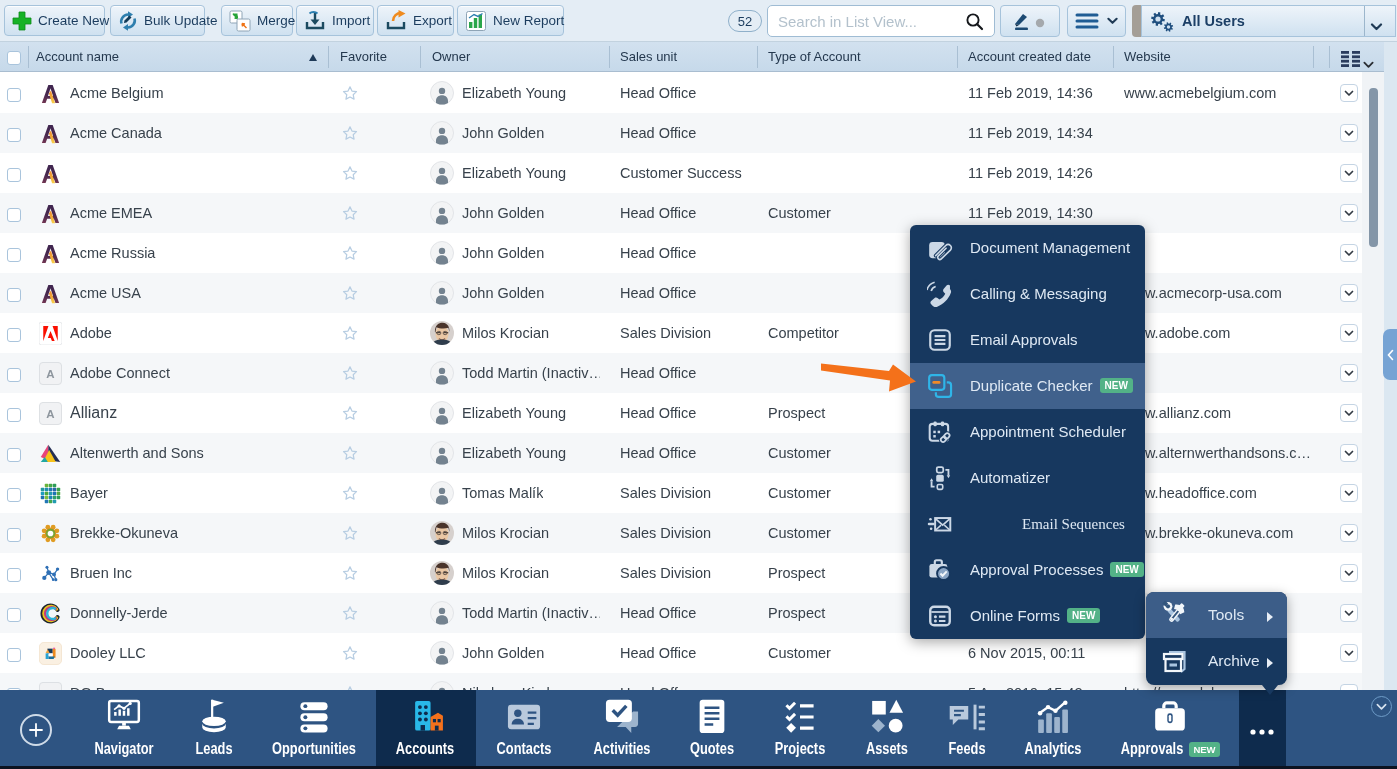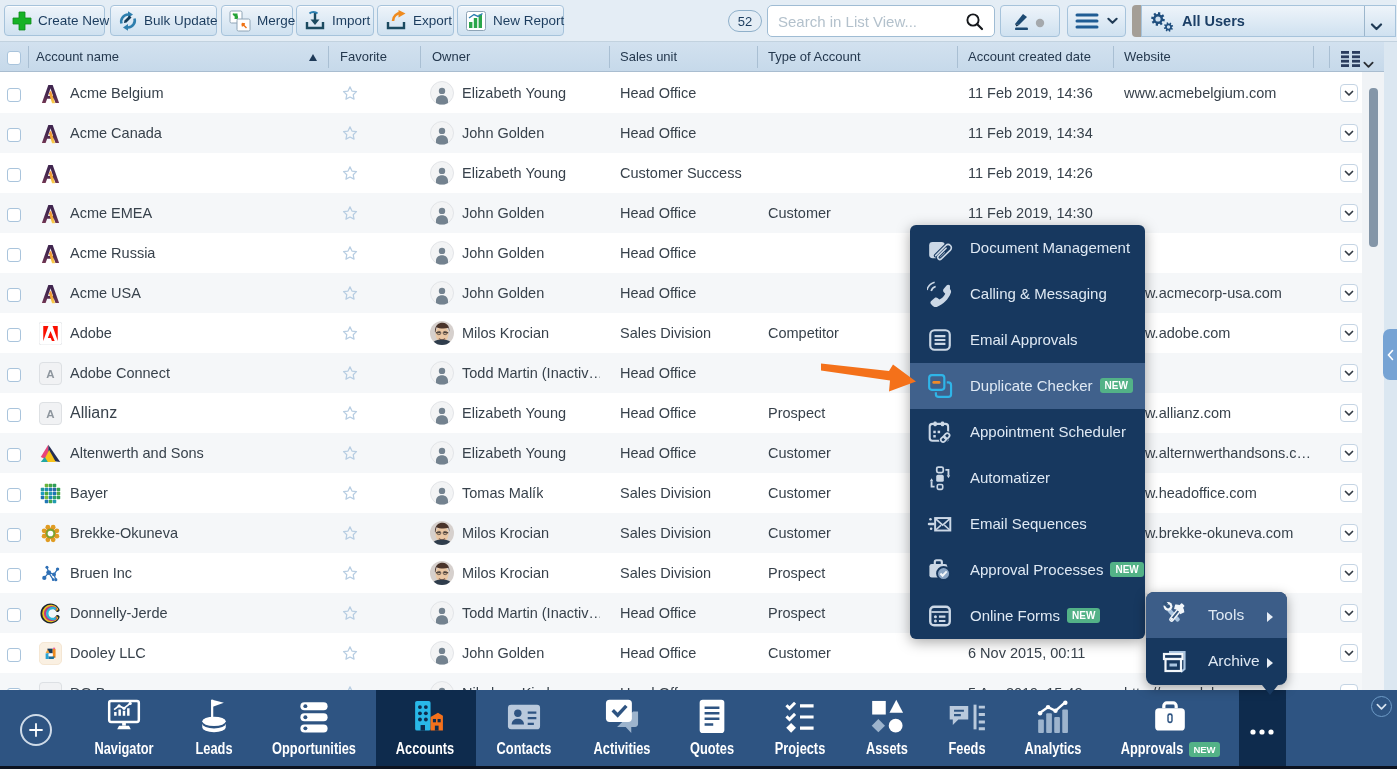--- a/index.html
+++ b/index.html
@@ -24,21 +24,21 @@
   </svg>
 <div style="position:absolute;left:0px;top:0px;width:1397px;height:42px;background:#e4edf5;border-bottom:1px solid #c2d2df;"></div>
 <div style="position:absolute;left:4px;top:5px;width:101px;height:31px;background:linear-gradient(#eef4fa,#cfe1f0);border:1px solid #a6c3db;border-radius:4px;box-shadow:inset 0 1px 0 rgba(255,255,255,0.8);display:flex;align-items:center;padding-left:6px;gap:5px;">
     <span style="flex:none;display:flex;">
       <svg width="22" height="22" viewBox="0 0 22 22">
         <path d="M8 2 h6 v6 h6 v6 h-6 v6 h-6 v-6 H2 V8 h6 Z" fill="#16b226" stroke="#0d8a1a" stroke-width="0.8"></path>
       </svg>
     </span>
     <span style="font-size:13.5px;color:#1b3c5e;white-space:nowrap;">Create New</span>
   </div>
-<div style="position:absolute;left:110px;top:5px;width:107px;height:31px;background:linear-gradient(#eef4fa,#cfe1f0);border:1px solid #a6c3db;border-radius:4px;box-shadow:inset 0 1px 0 rgba(255,255,255,0.8);display:flex;align-items:center;padding-left:6px;gap:5px;">
+<div style="position:absolute;left:110px;top:5px;width:95px;height:31px;background:linear-gradient(#eef4fa,#cfe1f0);border:1px solid #a6c3db;border-radius:4px;box-shadow:inset 0 1px 0 rgba(255,255,255,0.8);display:flex;align-items:center;padding-left:6px;gap:5px;">
     <span style="flex:none;display:flex;">
       <svg width="22" height="22" viewBox="0 0 22 22">
         <g fill="none" stroke="#2f7fae" stroke-width="2.6">
           <path d="M4.5 13.5 A7 7 0 0 1 11 4.5"></path>
           <path d="M17.5 8.5 A7 7 0 0 1 11 17.5"></path>
         </g>
         <polygon points="11,1.2 11,8 16,4.6" fill="#2f7fae"></polygon>
         <polygon points="11,14 11,20.8 6,17.4" fill="#2f7fae"></polygon>
         <path d="M7.5 10.5 l5-5 2 2 -5 5 -2.6 0.6 Z" fill="#133b57"></path>
       </svg>
@@ -1000,21 +1000,21 @@
     </svg></div>
 <div class="cell" style="left:970px;top:455px;height:46px;line-height:46px;font-size:15px;color:#dfe9f4;">Automatizer</div>
 <div style="position:absolute;left:927px;top:511px;width:26px;height:26px;"><svg width="26" height="26" viewBox="0 0 24 24">
       <rect x="7.5" y="6.5" width="14" height="11.5" fill="none" stroke="#ccd8e6" stroke-width="1.8"></rect>
       <path d="M7.8 7 l6.7 6 6.7-6" fill="none" stroke="#ccd8e6" stroke-width="1.6"></path>
       <path d="M8 17.6 l5-4.6 M21 17.6 l-5-4.6" fill="none" stroke="#ccd8e6" stroke-width="1.4"></path>
       <circle cx="3.2" cy="7.6" r="1.2" fill="#ccd8e6"></circle>
       <path d="M1.8 12 h4.2" stroke="#ccd8e6" stroke-width="2.2" stroke-linecap="round"></path>
       <circle cx="3.8" cy="16.4" r="1.2" fill="#ccd8e6"></circle>
     </svg></div>
-<div class="cell" style="left:970px;top:501px;height:46px;line-height:46px;font-size:15px;color:#dfe9f4;">Email Sequences</div>
+<div class="cell" style="left:1022px;top:501px;height:46px;line-height:46px;font-size:15px;color:#dfe9f4;font-family:Liberation Serif, serif;">Email Sequences</div>
 <div style="position:absolute;left:927px;top:557px;width:26px;height:26px;"><svg width="26" height="26" viewBox="0 0 24 24">
       <rect x="2.2" y="6.5" width="16.5" height="12.5" rx="2.2" fill="#ccd8e6"></rect>
       <rect x="7.2" y="3" width="6.5" height="5" rx="1.6" fill="none" stroke="#ccd8e6" stroke-width="2"></rect>
       <circle cx="15.3" cy="15.3" r="6" fill="#8aa5c5" stroke="#17385f" stroke-width="1.8"></circle>
       <path d="M12.4 15.3 l2 2 3.8-4" fill="none" stroke="#f2f6fa" stroke-width="1.9"></path>
     </svg></div>
 <div class="cell" style="left:970px;top:547px;height:46px;line-height:46px;font-size:15px;color:#dfe9f4;">Approval Processes<span style="display:inline-block;margin-left:7px;background:#53b287;color:#fff;font-size:10px;font-weight:bold;border-radius:3px;padding:2px 5px;line-height:normal;vertical-align:2px;">NEW</span></div>
 <div style="position:absolute;left:927px;top:603px;width:26px;height:26px;"><svg width="26" height="26" viewBox="0 0 24 24">
       <rect x="3" y="3.5" width="18" height="17" rx="3.5" fill="none" stroke="#ccd8e6" stroke-width="2.2"></rect>
       <path d="M4 8.3 h16" stroke="#ccd8e6" stroke-width="1.6"></path>

